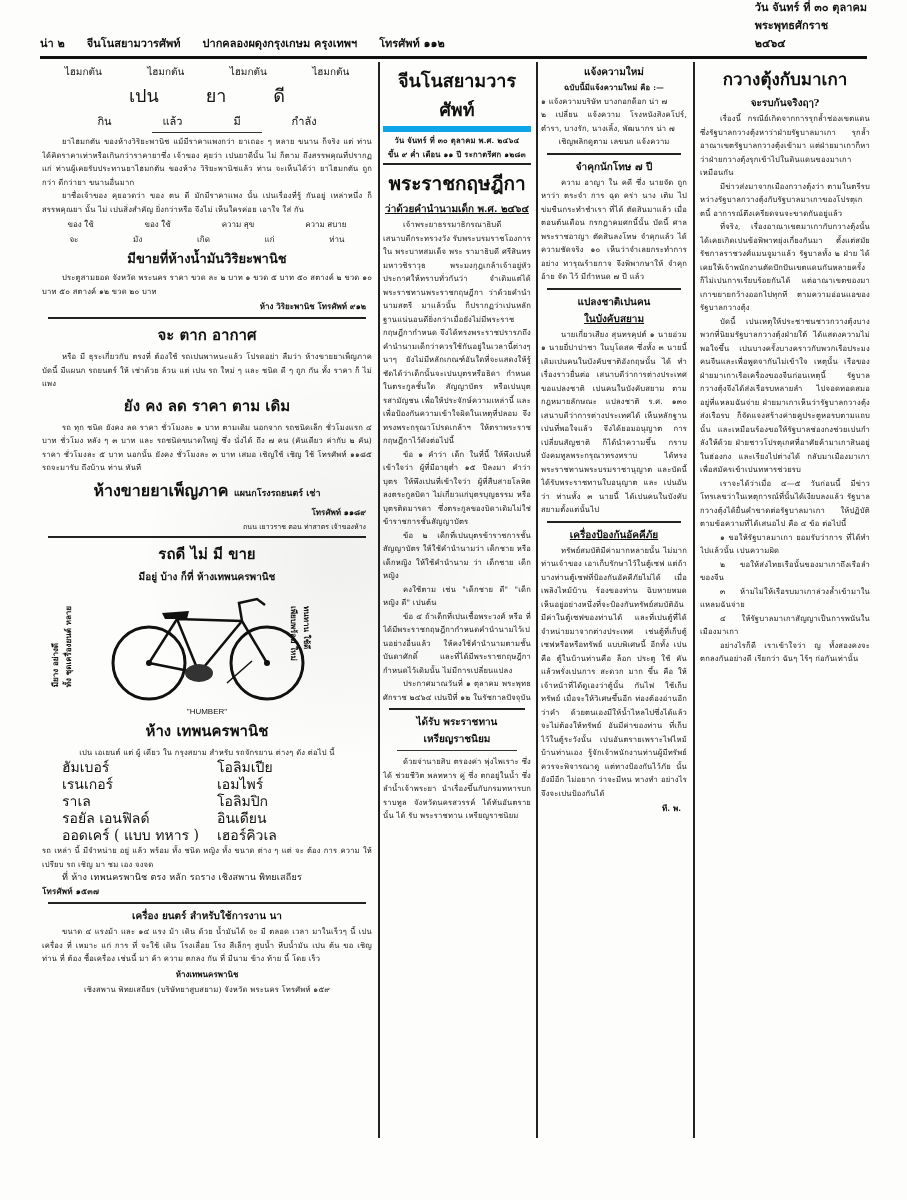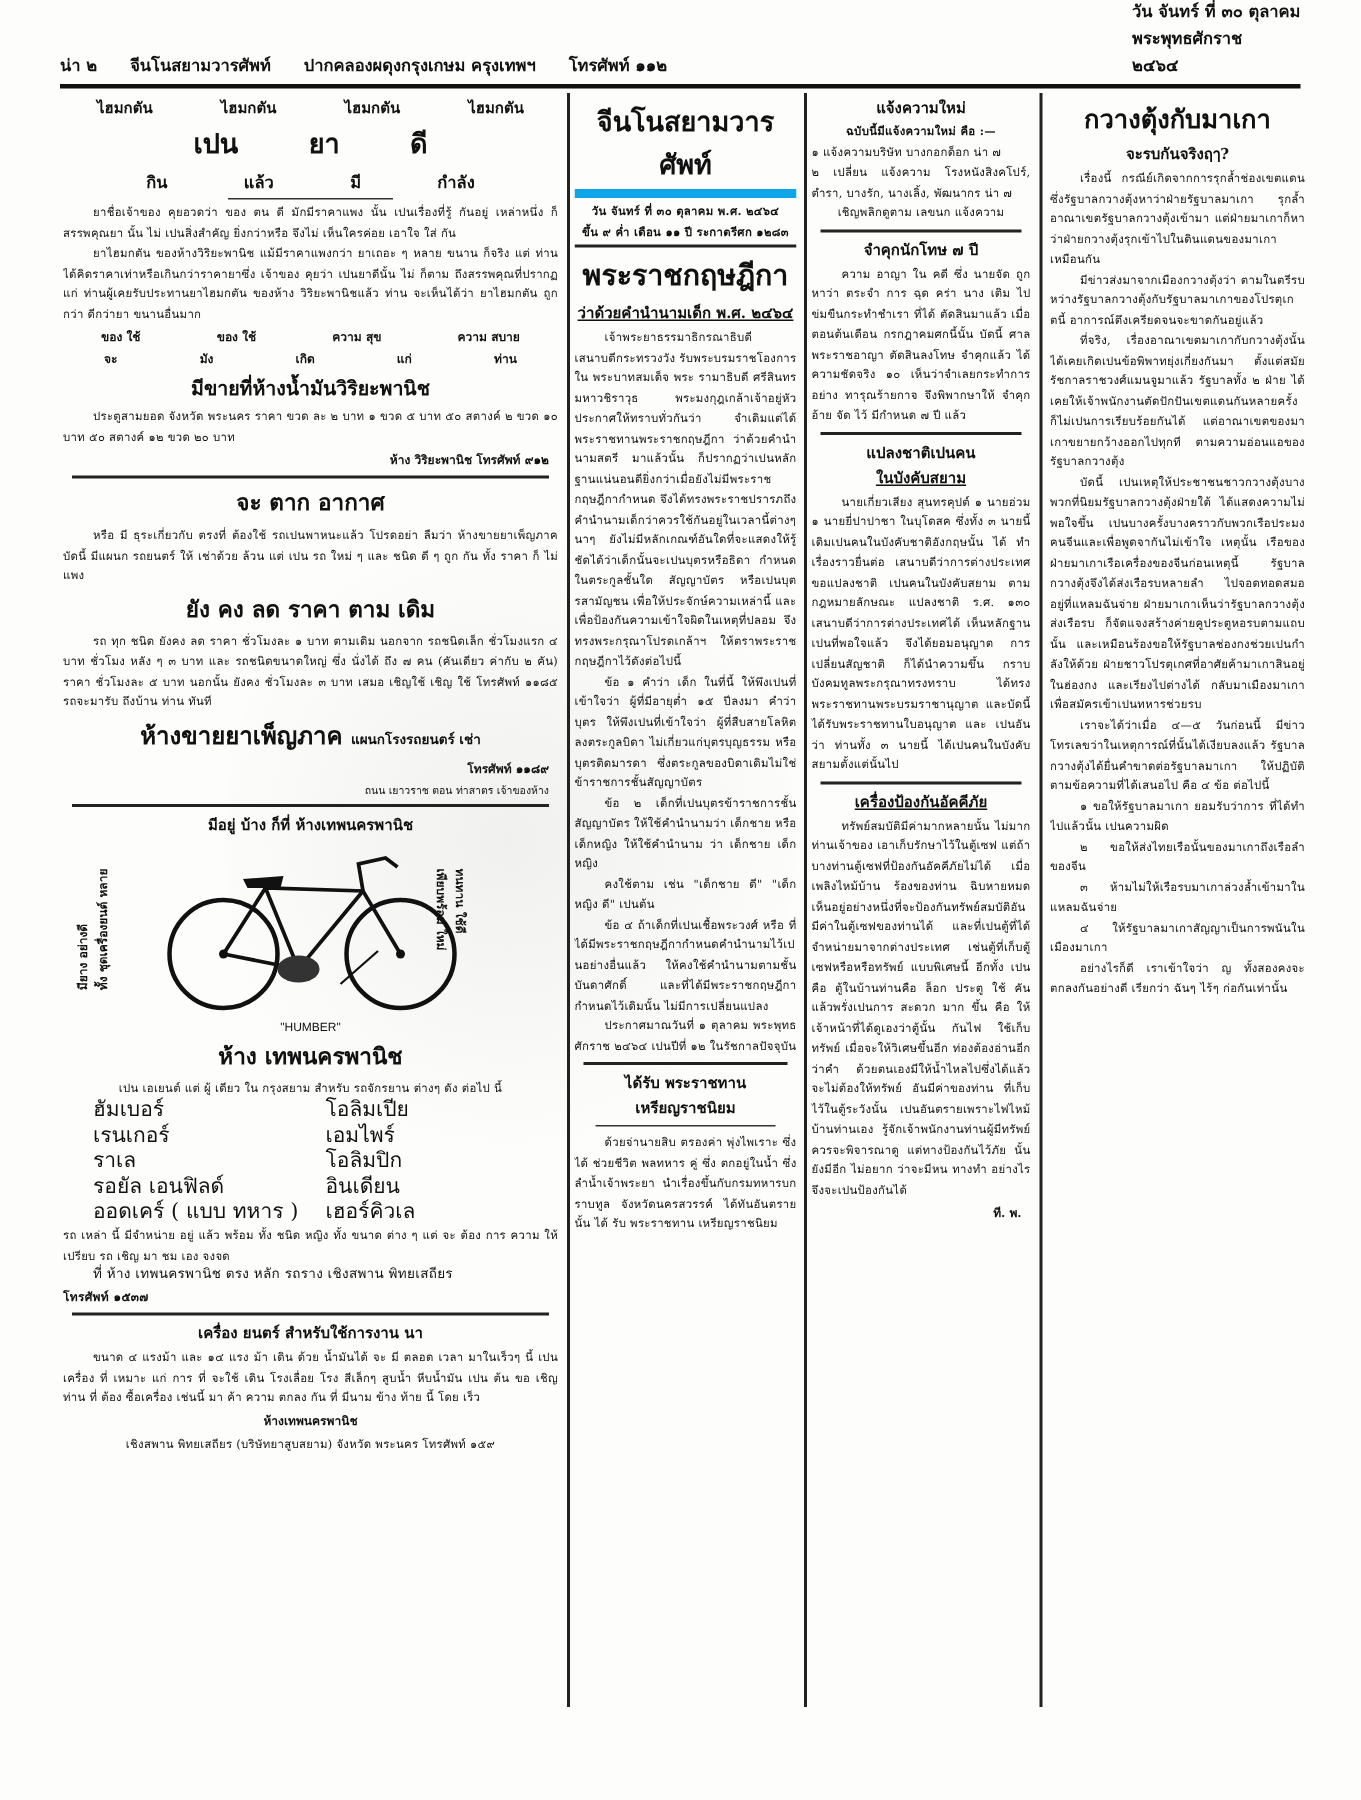--- a/index.html
+++ b/index.html
@@ -16,21 +16,21 @@
   .c3{left:541px;width:146px;}
   .c4{left:700px;width:170px;}
   .vrule{position:absolute;top:62px;bottom:62px;width:2px;background:#222;}
   .p{font-size:7.6px;line-height:13.5px;text-align:justify;margin:0;letter-spacing:0.2px;}
   .ind{text-indent:20px;}
   .ctr{text-align:center;}
   .h-med{font-size:15px;font-weight:bold;text-align:center;margin:3px 0;}
   .h-sm{font-size:10px;font-weight:bold;text-align:center;margin:2px 0;}
   .rule{height:2px;background:#222;margin:4px 6px;}
   .rule-thin{height:1px;background:#333;margin:4px 14px;}
-  .row4{display:flex;justify-content:space-around;font-size:10px;font-weight:bold;margin:2px 0;text-align:right;}
+  .row4{display:flex;justify-content:space-around;font-size:10px;font-weight:normal;margin:2px 0;text-align:right;}
   .row4 span{display:block;}
   .masthead{font-size:18px;font-weight:bold;text-align:center;margin:4px 0 2px;}
   .box{border-top:6px solid #0ea5e9;border-bottom:2px solid #222;padding:2px 0;margin:2px 0;}
   .list2{display:grid;grid-template-columns:1fr 1fr;font-size:14px;line-height:17px;padding-left:20px;}
   .bike{display:flex;justify-content:center;align-items:center;height:130px;position:relative;}
   .side-l{position:absolute;left:6px;top:20px;writing-mode:vertical-rl;transform:rotate(180deg);font-size:8px;font-weight:bold;}
   .side-r{position:absolute;right:58px;top:20px;writing-mode:vertical-rl;font-size:8px;font-weight:bold;}
   .sig{text-align:right;font-size:8px;font-weight:bold;margin:2px 6px;}
   .speckle{position:absolute;left:150px;top:330px;width:380px;height:460px;border-radius:50%;
     background:radial-gradient(circle,rgba(0,0,0,0.05) 0,rgba(0,0,0,0) 70%);pointer-events:none;}
@@ -72,22 +72,22 @@
         <span>ยา</span>
         <span>ดี</span>
       </div>
       <div class="row4" style="font-size:11px;padding:0 30px">
         <span>กิน</span>
         <span>แล้ว</span>
         <span>มี</span>
         <span>กำลัง</span>
       </div>
       <div class="rule-thin" style="margin:2px 110px"></div>
+      <p class="p ind">ยาไฮมกตัน ของห้างวิริยะพานิช แม้มีราคาแพงกว่า ยาเถอะ ๆ หลาย ขนาน ก็จริง แต่ ท่านได้คิดราคาเท่าหรือเกินกว่าราคายาซึ่ง เจ้าของ คุยว่า เปนยาดีนั้น ไม่ ก็ตาม ถึงสรรพคุณที่ปรากฏแก่ ท่านผู้เคยรับประทานยาไฮมกตัน ของห้าง วิริยะพานิชแล้ว ท่าน จะเห็นได้ว่า ยาไฮมกตัน ถูกกว่า ดีกว่ายา ขนานอื่นมาก</p>
       <p class="p ind">ยาชื่อเจ้าของ คุยอวดว่า ของ ตน ดี มักมีราคาแพง นั้น เปนเรื่องที่รู้ กันอยู่ เหล่าหนึ่ง ก็สรรพคุณยา นั้น ไม่ เปนสิ่งสำคัญ ยิ่งกว่าหรือ จึงไม่ เห็นใครค่อย เอาใจ ใส่ กัน</p>
-      <p class="p ind">ยาไฮมกตัน ของห้างวิริยะพานิช แม้มีราคาแพงกว่า ยาเถอะ ๆ หลาย ขนาน ก็จริง แต่ ท่านได้คิดราคาเท่าหรือเกินกว่าราคายาซึ่ง เจ้าของ คุยว่า เปนยาดีนั้น ไม่ ก็ตาม ถึงสรรพคุณที่ปรากฏแก่ ท่านผู้เคยรับประทานยาไฮมกตัน ของห้าง วิริยะพานิชแล้ว ท่าน จะเห็นได้ว่า ยาไฮมกตัน ถูกกว่า ดีกว่ายา ขนานอื่นมาก</p>
       <div class="row4" style="font-size:8px">
         <span>ของ ใช้</span>
         <span>ของ ใช้</span>
         <span>ความ สุข</span>
         <span>ความ สบาย</span>
       </div>
       <div class="row4" style="font-size:8px">
         <span>จะ</span>
         <span>มัง</span>
         <span>เกิด</span>
@@ -108,20 +108,21 @@
       <div class="h-med" style="font-size:16px">
         <span>ห้างขายยาเพ็ญภาค</span>
         <span style="font-size:9px">แผนกโรงรถยนตร์ เช่า</span>
       </div>
       <div class="sig">โทรศัพท์ ๑๑๘๙</div>
       <div class="sig" style="font-weight:normal;font-size:7px">ถนน เยาวราช ตอน ท่าสาตร เจ้าของห้าง</div>
     </div>
     <div class="rule"></div>
 
     <div>
+      <div class="h-med">รถดี ไม่ มี ขาย</div>
       <div class="h-sm">มีอยู่ บ้าง ก็ที่ ห้างเทพนครพานิช</div>
       <div class="bike">
         <div class="side-l">
           <div>มียาง อย่างดี</div>
           <div>ทั้ง ชุดเครื่องยนต์ หลาย</div>
         </div>
         <svg width="200" height="120" viewBox="0 0 200 120">
           <circle cx="42" cy="72" r="36" fill="none" stroke="#111" stroke-width="3"></circle>
           <circle cx="160" cy="72" r="36" fill="none" stroke="#111" stroke-width="3"></circle>
           <circle cx="42" cy="72" r="3" fill="#111"></circle>

